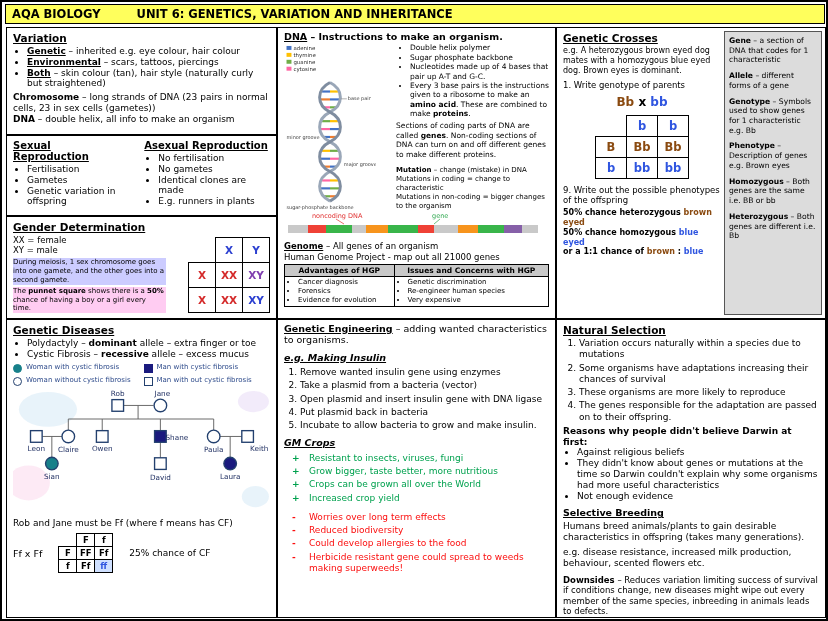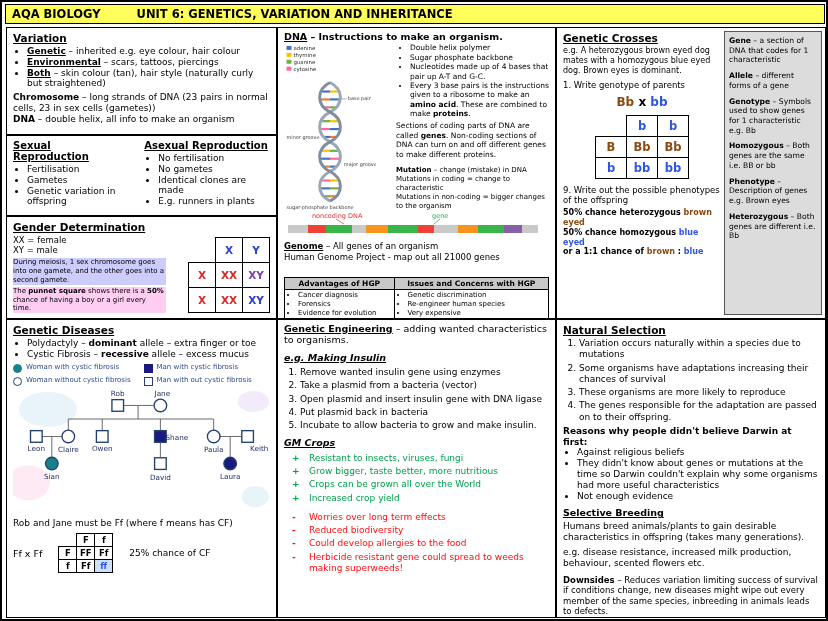--- a/index.html
+++ b/index.html
@@ -25,21 +25,21 @@
 .green{color:#00a14e}.red{color:#fb0e0e}
 .hl-blue{background:#ccccff}.hl-pink{background:#ffccf2}
 .cols2{display:flex;gap:22px}
 .legendgrid{display:grid;grid-template-columns:1fr 1fr;gap:3px 4px;margin:3px 0 2px;color:#2d4a8a}
 .leg{display:flex;align-items:center;gap:4px;font-size:7px;line-height:1.2}
 .sym{flex:0 0 auto;display:inline-block;margin-top:1px}
 .circ{width:9px;height:9px;border-radius:50%;border:1.5px solid #23406e;background:#fff}
 .circ.f1{background:#17808a;border-color:#17808a}
 .sq{width:9px;height:9px;border:1.5px solid #23406e;background:#fff}
 .sq.f1{background:#1a1a7e;border-color:#1a1a7e}
-.hgp{border-collapse:collapse;width:100%;margin-top:15px}
+.hgp{border-collapse:collapse;width:100%;margin-top:2px}
 .hgp th{border:1px solid #000;background:#c8c8c8;font-size:7.5px;padding:1px 2px;font-weight:bold}
 .hgp td{border:1px solid #000;vertical-align:top;padding:1px 2px}
 .hgp ul{list-style:disc;padding-left:11px;font-size:7px;line-height:1.3}
 .gmrow{display:flex;gap:9px;font-size:9px;line-height:1.25;margin:2px 0 2px 8px}
 .gmmark{width:8px;flex:0 0 auto;font-weight:bold}
 ol.n{padding-left:16px;font-size:9px;line-height:1.25}
 ol.n li{margin-bottom:2px}
 .defs{position:absolute;top:3px;right:3px;bottom:3px;width:98px;background:#dcdcdc;border:1px solid #555;padding:4px 4px;font-size:7.6px;line-height:1.28}
 .defs p{margin-bottom:6px}
 svg text{font-family:"DejaVu Sans","Liberation Sans",sans-serif}
@@ -409,22 +409,22 @@
         </table>
       <div class="t85">9. Write out the possible  phenotypes of the offspring</div>
       <div class="t8 b" style="margin-top:3px"><span>50% chance heterozygous </span><span class="c-brown">brown eyed</span></div>
       <div class="t8 b"><span>50% chance homozygous </span><span class="c-bblue">blue eyed</span></div>
       <div class="t8 b"><span>or a 1:1 chance of </span><span class="c-brown">brown</span><span> : </span><span class="c-bblue">blue</span></div>
     </div>
     <div class="defs">
       <p><span class="b">Gene</span><span> – a section of DNA that codes for 1 characteristic</span></p>
       <p><span class="b">Allele</span><span> – different forms of a gene</span></p>
       <p><span class="b">Genotype</span><span> – Symbols used to show genes for 1 characteristic e.g. Bb</span></p>
+      <p><span class="b">Phenotype</span><span> – Description of genes e.g. Brown eyes</span></p>
       <p><span class="b">Homozygous</span><span> – Both genes are the same i.e. BB or bb</span></p>
-      <p><span class="b">Phenotype</span><span> – Description of genes e.g. Brown eyes</span></p>
       <p><span class="b">Heterozygous</span><span> – Both genes are different i.e. Bb</span></p>
     </div>
   </div>
 
   <div class="box" style="left:554px;top:317px;width:270px;height:299px">
     <div class="h1">Natural Selection</div>
     <ol class="n">
       <li>Variation occurs naturally within a species due to mutations</li>
       <li>Some organisms have adaptations increasing their chances of survival</li>
       <li>These organisms are more likely to reproduce</li>

